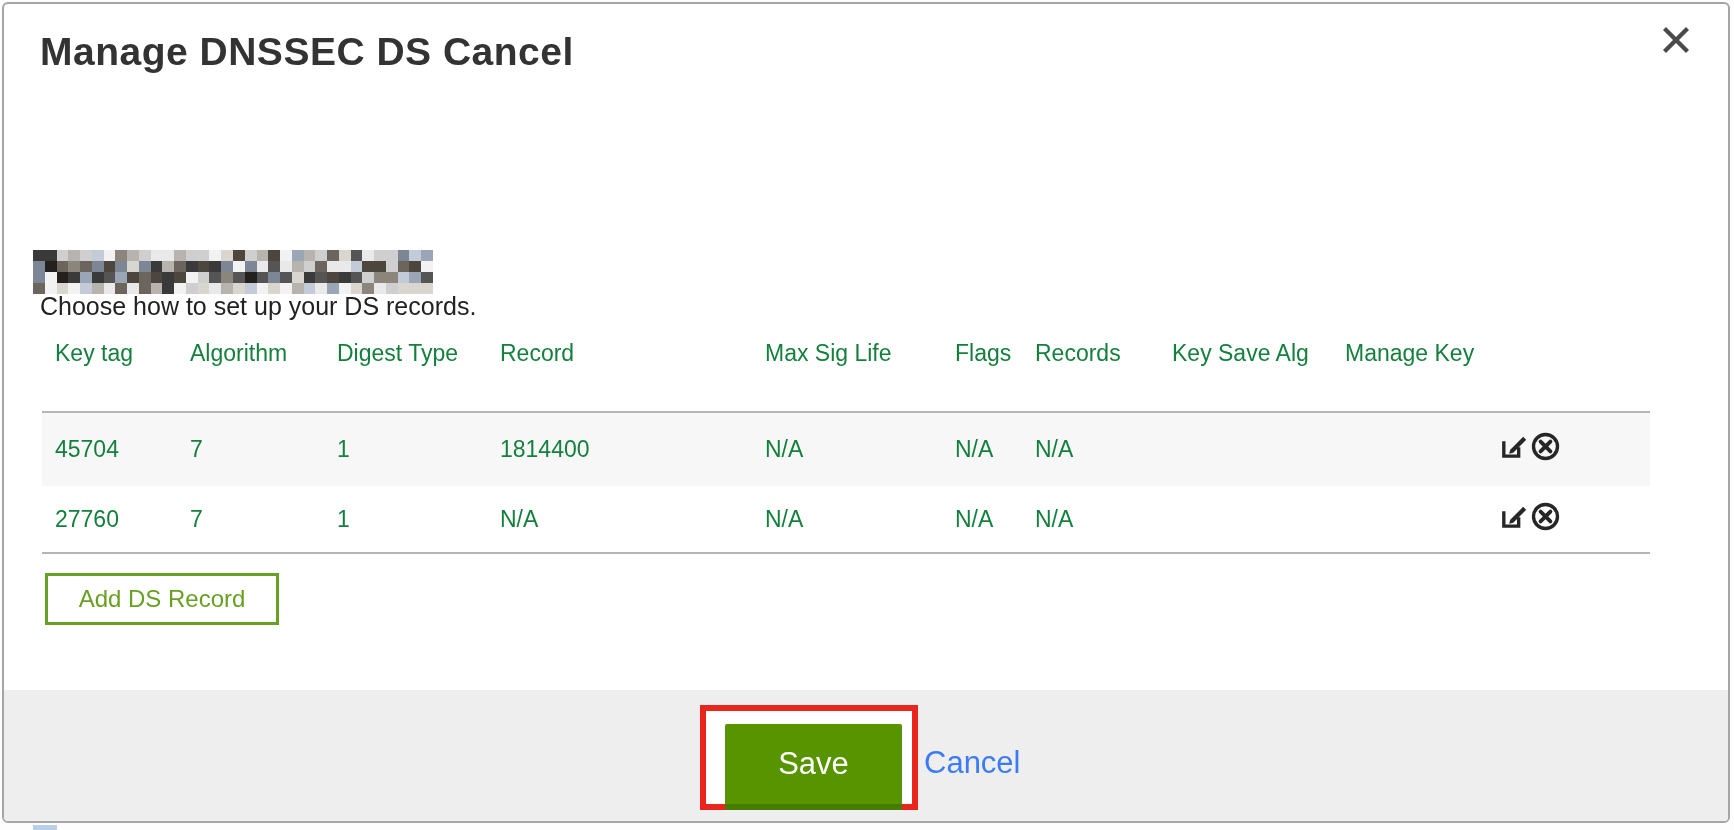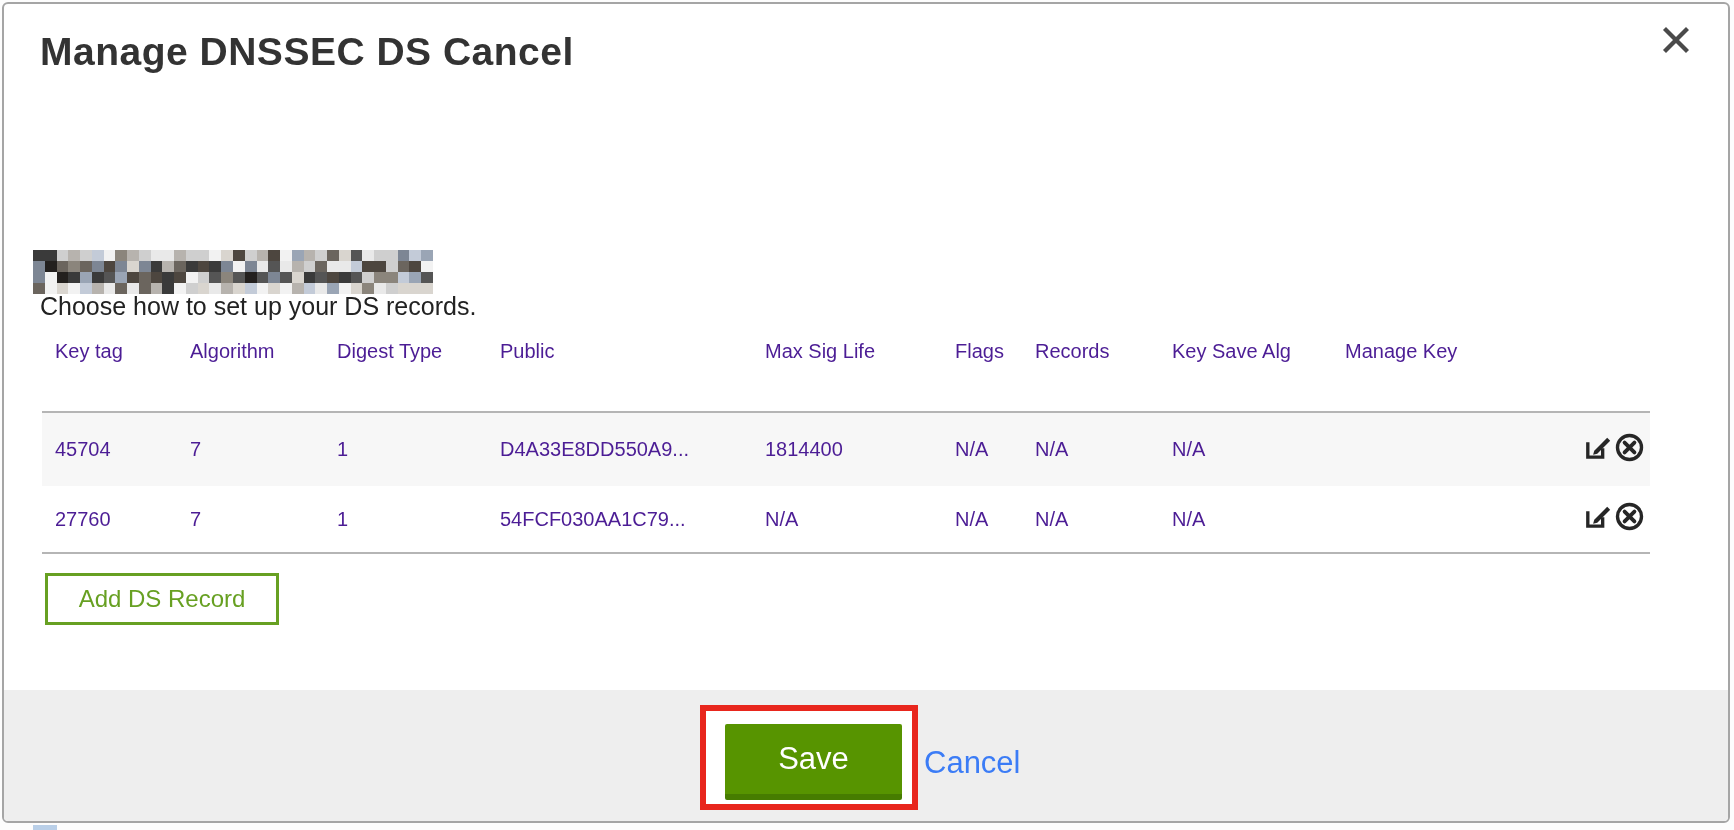--- a/index.html
+++ b/index.html
@@ -17,21 +17,21 @@
                cursor:pointer; display:flex; align-items:center; justify-content:center; }
 
   
   .mosaic { position:absolute; left:29px; top:246px; width:400px; height:44px;
             display:grid; grid-template-columns:repeat(34,1fr); grid-template-rows:repeat(4,1fr); }
   .mosaic div { width:100%; height:100%; }
 
   .instruction { position:absolute; left:36px; top:288px; font-size:25px; color:#222222; }
 
   
-  .ds-table { position:absolute; left:38px; top:326px; width:1608px; font-size:20px; color:#4c1d95; }
+  .ds-table { position:absolute; left:38px; top:326px; width:1608px; font-size:23px; color:#15803d; }
   .t-row { display:grid; padding-left:13px;
            grid-template-columns:135px 147px 163px 265px 190px 80px 137px 173px 1fr 84px;
            align-items:center; }
   .t-head { height:83px; border-bottom:2px solid #b5b5b5; align-items:start; }
   .t-head > span { padding-top:10px; }
   .t-body-1 { height:73px; background:#f7f7f7; }
   .t-body-2 { height:68px; }
   .t-bottom-line { border-bottom:2px solid #b5b5b5; }
   .cell-actions { display:flex; justify-content:flex-end; align-items:center; padding-right:4px; }
   .icon-btn { width:33px; height:33px; cursor:pointer; display:flex; align-items:center; justify-content:center; }
@@ -39,21 +39,21 @@
 
   .add-btn { position:absolute; left:41px; top:569px; width:234px; height:52px;
              background:#ffffff; border:3px solid #67a022; color:#67a022;
              font-size:24px; font-family:"Liberation Sans", sans-serif; cursor:pointer; }
 
   .footer { position:absolute; left:0; right:0; bottom:0; height:131px; background:#eeeeee; }
 
   .red-highlight { position:absolute; left:696px; top:701px; width:218px; height:105px;
                    border:6px solid #e8261d; background:#ffffff; z-index:2; }
 
-  .save-btn { position:absolute; left:721px; top:720px; width:177px; height:76px; z-index:3;
+  .save-btn { position:absolute; left:721px; top:720px; width:177px; height:86px; z-index:3;
               background:#579400; border:none; border-bottom:6px solid #467c00;
               color:#ffffff; font-size:31px; font-family:"Liberation Sans", sans-serif;
               border-radius:2px; cursor:pointer; }
 
   .cancel-link { position:absolute; left:920px; top:741px; z-index:3; font-size:31px;
                  color:#3b7cf6; cursor:pointer; text-decoration:none; }
 
   .page-fragment { position:absolute; left:33px; top:825px; width:24px; height:5px;
                    background:#b9cfe8; }
 </style>
@@ -214,34 +214,33 @@
       </div>
 
     <div class="instruction">Choose how to set up your DS records.</div>
 
     <div class="ds-table">
 
       <div class="t-row t-head">
         <span>Key tag</span>
         <span>Algorithm</span>
         <span>Digest Type</span>
-        <span>Public</span>
+        <span>Record</span>
         <span>Max Sig Life</span>
         <span>Flags</span>
         <span>Records</span>
         <span>Key Save Alg</span>
         <span>Manage Key</span>
         <span></span>
       </div>
 
       <div class="t-row t-body-1">
         <span>45704</span>
         <span>7</span>
         <span>1</span>
-        <span>D4A33E8DD550A9...</span>
         <span>1814400</span>
         <span>N/A</span>
         <span>N/A</span>
         <span>N/A</span>
         <span></span>
         <span class="cell-actions">
           <span class="icon-btn">
             <span>
               <svg width="31" height="31" viewBox="0 0 24 24" fill="none">
                 <path d="M4.5 8 V19.5 H16 V12.5" stroke="#262626" stroke-width="2.6"></path>
@@ -257,21 +256,20 @@
               </svg>
             </span>
           </span>
         </span>
       </div>
 
       <div class="t-row t-body-2 t-bottom-line">
         <span>27760</span>
         <span>7</span>
         <span>1</span>
-        <span>54FCF030AA1C79...</span>
         <span>N/A</span>
         <span>N/A</span>
         <span>N/A</span>
         <span>N/A</span>
         <span></span>
         <span class="cell-actions">
           <span class="icon-btn">
             <span>
               <svg width="31" height="31" viewBox="0 0 24 24" fill="none">
                 <path d="M4.5 8 V19.5 H16 V12.5" stroke="#262626" stroke-width="2.6"></path>

